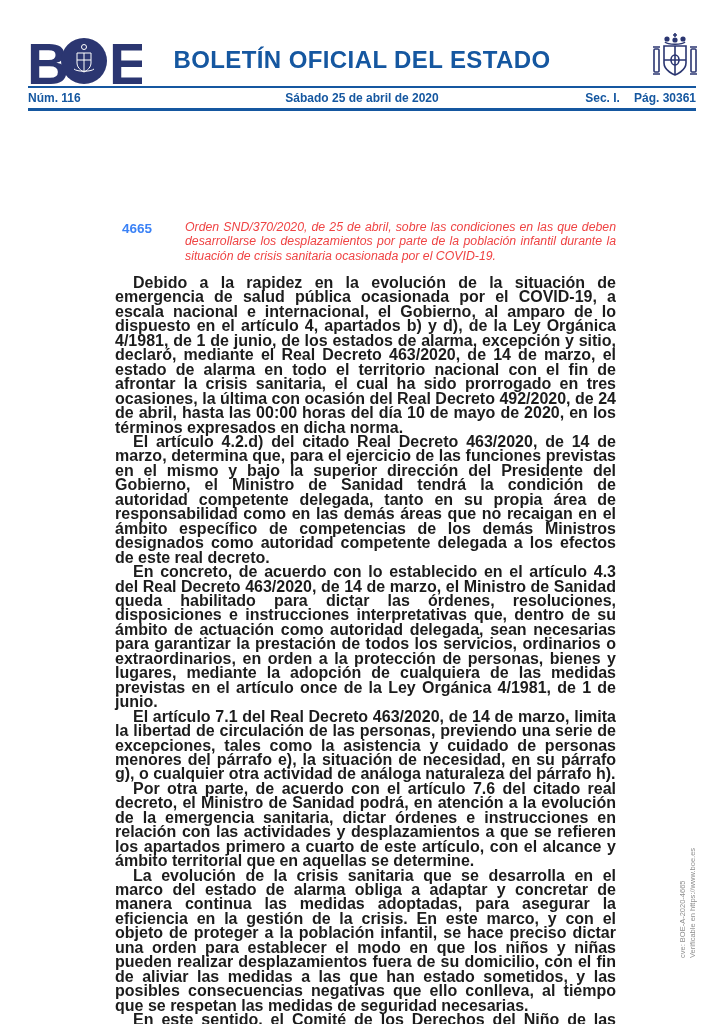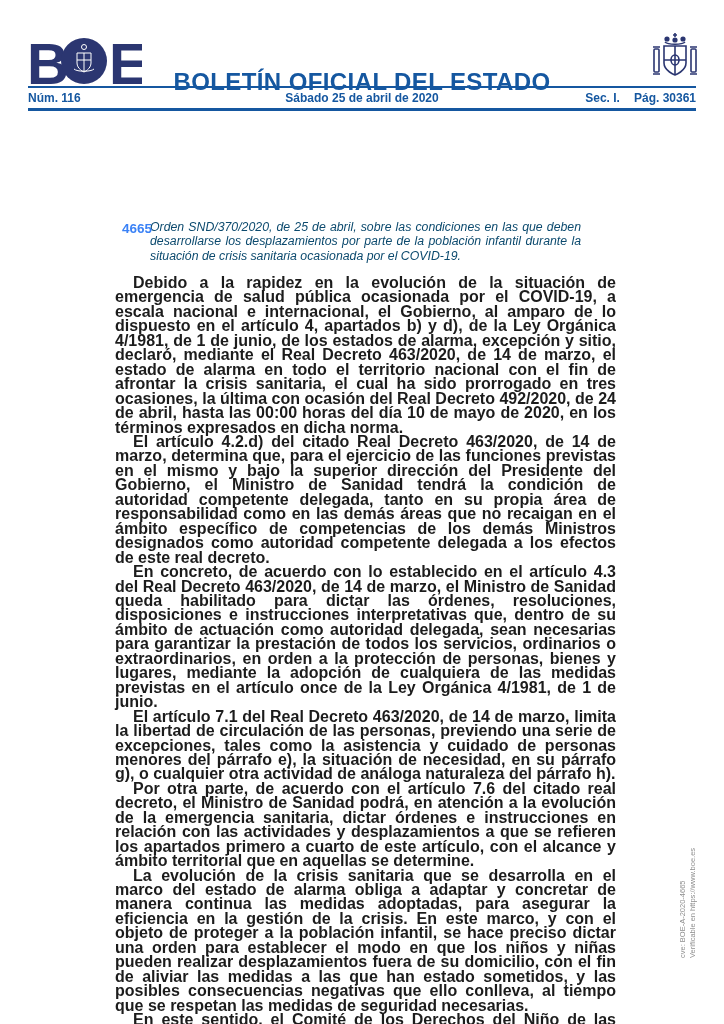--- a/index.html
+++ b/index.html
@@ -5,21 +5,21 @@
   html,body { margin:0; padding:0; background:#ffffff; }
   .page {
     position:relative; width:724px; height:1024px; margin:0 auto;
     background:#ffffff; font-family:"Liberation Sans", sans-serif;
     overflow:hidden;
   }
   
   .logo { position:absolute; left:30px; top:36px; width:112px; height:50px; }
   .masthead-title {
     position:absolute; left:0; right:0; top:46px; text-align:center;
-    font-size:24px; font-weight:bold; letter-spacing:0.4px; color:#1557a0;margin-top:22px;
+    font-size:24px; font-weight:bold; letter-spacing:0.4px; color:#1557a0;
   }
   .coat-of-arms { position:absolute; right:26px; top:32px; width:46px; height:52px; }
   .rule-a { position:absolute; left:28px; right:28px; top:86px; height:2px; background:#1557a0; }
   .rule-b { position:absolute; left:28px; right:28px; top:108px; height:3px; background:#1557a0; }
   .meta-row {
     position:absolute; left:28px; right:28px; top:91px; height:15px;
     font-size:12px; font-weight:bold; color:#1557a0;
   }
   .meta-num { position:absolute; left:0; top:0; }
   .meta-date { position:absolute; left:50%; top:0; transform:translateX(-50%); white-space:nowrap; }
@@ -31,22 +31,22 @@
   }
   .ministry-heading {
     position:absolute; left:0; right:0; top:172px; text-align:center;
     font-size:20px; font-weight:normal; color:#161616;
   }
   .ministry-heading span { display:inline-block; transform:scaleX(0.84); transform-origin:center; letter-spacing:0.2px; }
   
   .order-block { position:absolute; left:122px; top:220px; width:494px; }
   .order-number { position:absolute; left:0; top:1px; font-size:13.5px; font-weight:bold; color:#3b82f6; }
   .order-summary {
-    margin:0 0 0 28px; width:431px; font-size:12.3px; font-style:italic;
-    line-height:14.4px; text-align:justify; color:#0c4a6e;
+    margin:0 0 0 63px; width:431px; font-size:12.3px; font-style:italic;
+    line-height:14.4px; text-align:justify; color:#ef4444;
   }
   
   .body-text {
     position:absolute; left:115px; top:276px; width:501px;
     font-size:16px; line-height:14.45px; text-align:justify; color:#1c1c1c;font-weight:bold;
   }
   .body-text p { margin:0; text-indent:18px; }
   
   .cve-block {
     position:absolute; left:678px; top:958px; width:132px;

